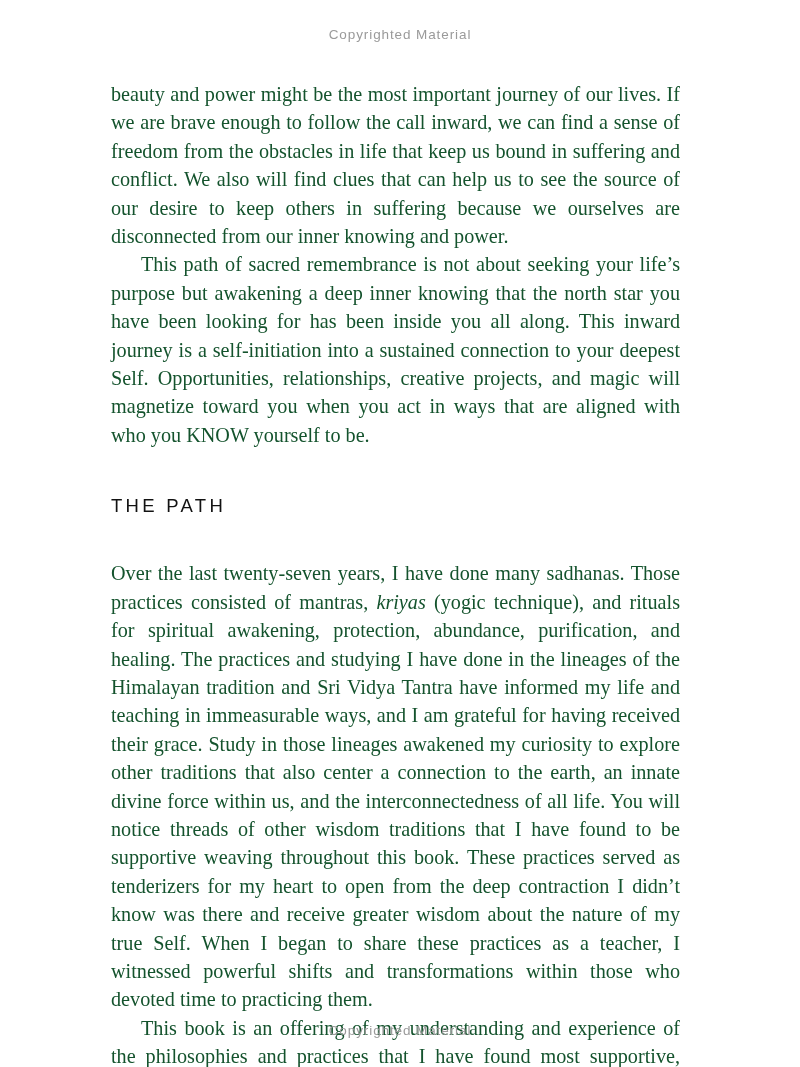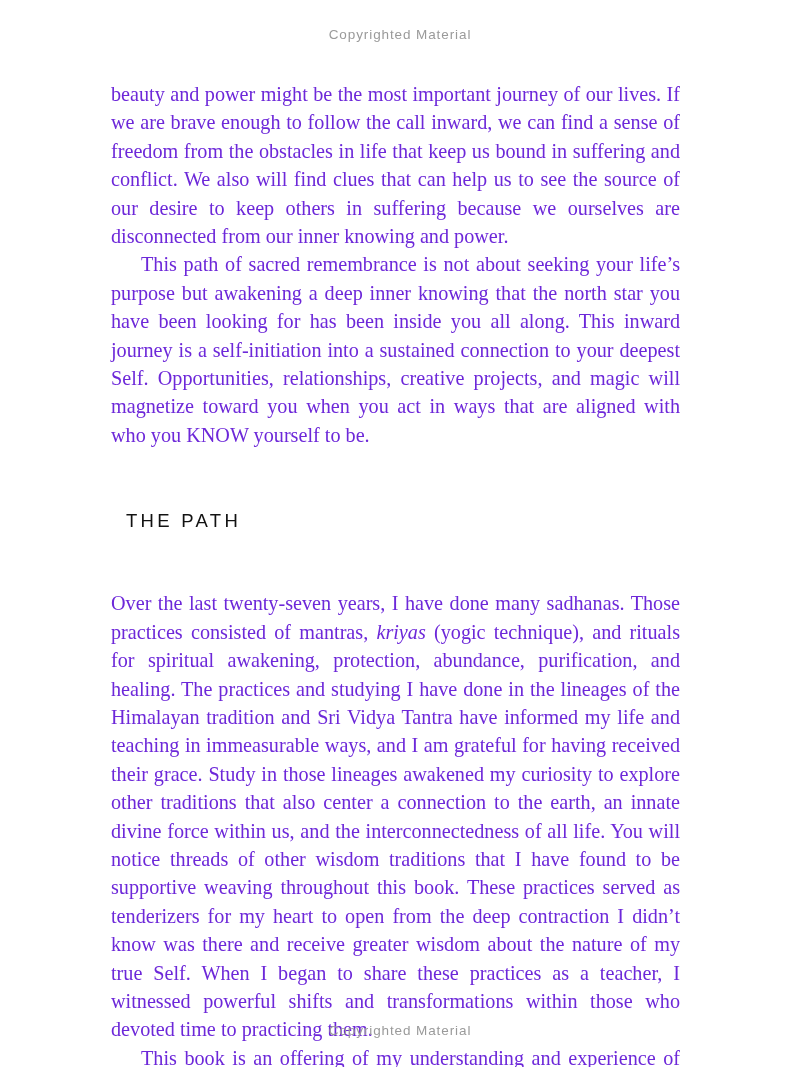--- a/index.html
+++ b/index.html
@@ -49,21 +49,21 @@
     width: 569px;
   }
 
   p.body-text {
     margin: 0;
     font-size: 20.2px;
     line-height: 28.4px;
     text-align: justify;
     text-justify: inter-word;
     hyphens: manual;
-    color: #6d28d9;
+    color: #14532d;
     font-weight: 400;
   }
   p.body-text.indented {
     text-indent: 30px;
   }
   p.body-text.last-line-full {
     
   }
   p.body-text.last-line-full::after {
     content: "";
@@ -71,21 +71,21 @@
     width: 100%;
     height: 0;
   }
 
   em.italic-term {
     font-style: italic;
   }
 
   
   h2.section-heading {
-    margin: 15px;
+    margin: 0;
     font-family: "Liberation Sans", "DejaVu Sans", sans-serif;
     font-size: 18.5px;
     font-weight: 400;
     letter-spacing: 3.3px;
     color: #121212;
     text-transform: uppercase;
   }
 
   .spacer-before-heading { height: 46px; }
   .spacer-after-heading  { height: 42px; }

